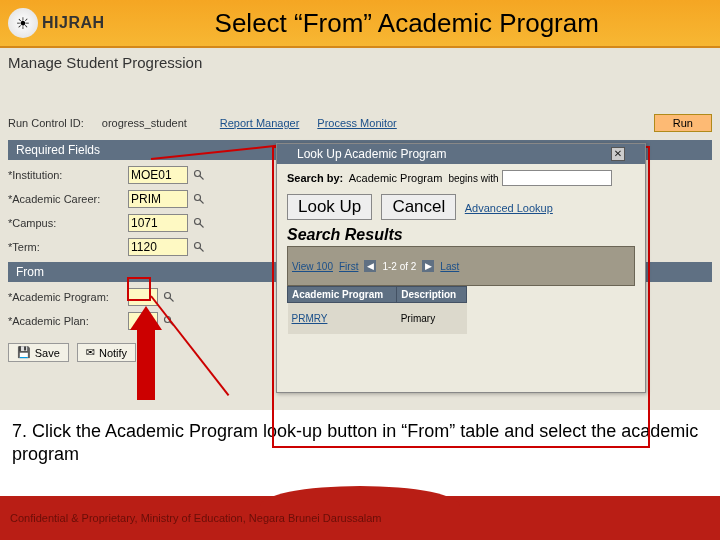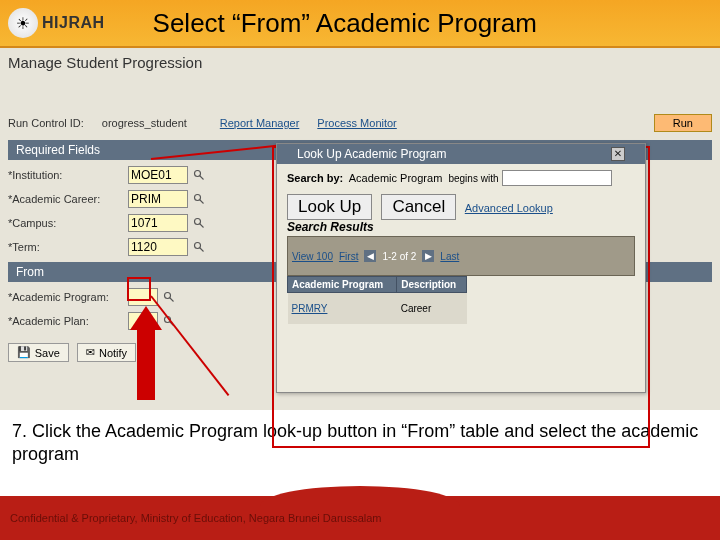--- a/index.html
+++ b/index.html
@@ -33,21 +33,21 @@
   }
   .logo-text {
     font-weight: bold;
     font-size: 16px;
     color: #333;
     letter-spacing: 0.5px;
   }
   .slide-title {
     font-size: 26px;
     color: #000;
-    margin-left: 48px;
+    margin-left: 110px;
   }
   .page {
     background: #e7e4d9;
     padding: 6px 8px 0 8px;
     height: 362px;
     position: relative;
   }
   .page-title { font-size: 15px; color: #333; margin-bottom: 10px; }
   .run-row { display:flex; align-items:center; gap:18px; margin-bottom:8px; font-size:11px; color:#333;margin-top:43px;}
   .run-row a { color:#1a4f8a; text-decoration:underline; }
@@ -96,21 +96,21 @@
   .sb-row { margin-bottom:8px; }
   .sb-input {
     border:1px solid #888; width:110px; padding:1px 2px; font-size:11px;
     background:#fff;
   }
   .popup-btn {
     background:#eee; border:1px solid #888; padding:2px 10px;
     font-size:17px; cursor:pointer; margin-right:6px;
   }
   .adv-link { color:#1a4f8a; text-decoration:underline; }
-  .sr-head { font-weight:bold; font-style:italic; margin:0 0 2px 0; font-size:12px; }
+  .sr-head { font-weight:bold; font-style:italic; margin:6px 0 2px 0; font-size:16px; }
   .nav-bar {
     background:#a09a89; color:#fff; border:1px solid #6b6555;
     display:flex; align-items:center; font-size:10px; padding:13px 4px;
     gap:6px;
   }
   .nav-btn { color:#1a4f8a; text-decoration:underline; cursor:pointer; }
   .nav-arrow { width:12px; height:12px; background:#5f7083; color:#fff; text-align:center; line-height:12px; font-size:9px; cursor:pointer;}
   .res-table { border-collapse:collapse; width:180px; margin-top:0;}
   .res-table th { background:#5f7083; color:#fff; font-size:10px; text-align:left; padding:2px 4px; border:1px solid #435163;}
   .res-table td { background:#dcd9cc; font-size:10px; padding:10px 4px; border-top:1px solid #b8b4a3;}
@@ -289,21 +289,21 @@
         <span class="nav-btn">Last</span>
       </div>
       <table class="res-table">
         <tbody>
             <tr>
           <th>Academic Program</th>
           <th>Description</th>
         </tr>
         <tr>
           <td><a href="#">PRMRY</a></td>
-          <td>Career</td>
+          <td>Primary</td>
         </tr>
       </tbody>
         </table>
     </div>
   </div>
 
 </div>
 
 <div class="instruction">7. Click the Academic Program look-up button in “From” table and select the academic program</div>
 

